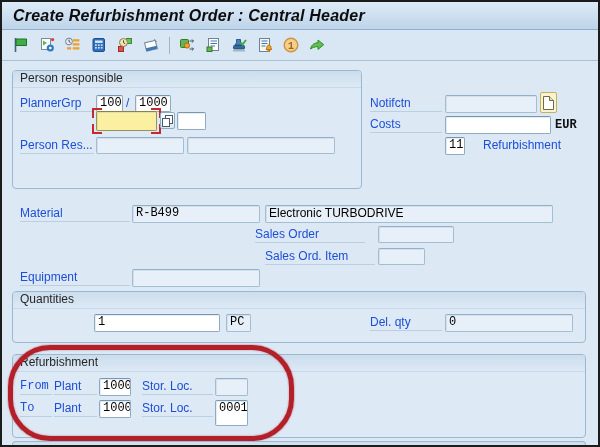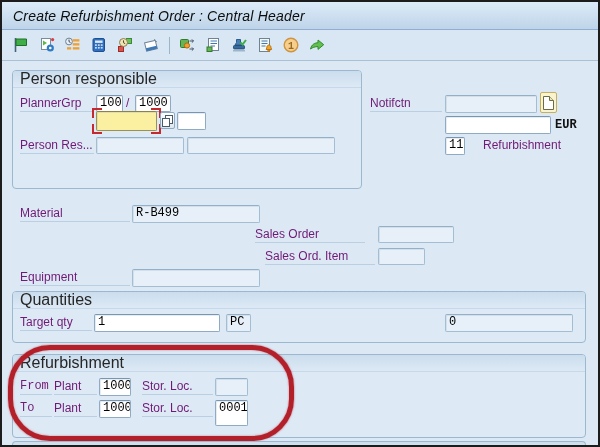--- a/index.html
+++ b/index.html
@@ -1,29 +1,29 @@
 <!DOCTYPE html>
 <html><head>
 <meta charset="utf-8">
 <style>
   html,body{margin:0;padding:0;background:#f2f2f2;}
   .window{position:relative;width:600px;height:447px;box-sizing:border-box;border:2px solid #1c1c1c;
           background:#dce9f5;font-family:"Liberation Sans",sans-serif;overflow:hidden;}
   .titlebar{height:27px;background:linear-gradient(#dceafix,#bfd4e9);background:linear-gradient(#dcebf8,#bfd4e9);
             border-bottom:1px solid #8fafd0;display:flex;align-items:center;padding-left:11px;}
-  .title{font-size:14px;font-weight:normal;font-style:italic;color:#0d0d0d;letter-spacing:.2px;}
+  .title{font-size:16px;font-weight:bold;font-style:italic;color:#0d0d0d;letter-spacing:.2px;}
   .toolbar{height:30px;background:#d9e6f3;border-bottom:1px solid #a9c0d5;display:flex;align-items:center;padding-left:9px;}
   .tbtn{width:20px;height:22px;margin-right:6px;background:none;border:none;padding:1px;display:flex;
         align-items:center;justify-content:center;cursor:pointer;}
   .tsep{width:1px;height:17px;background:#9db4c9;margin:0 7px 0 2px;}
   .stage{position:relative;height:384px;overflow:hidden;}
   .gbox{position:absolute;border:1px solid #9cb8d0;border-radius:4px;background:#dde9f5;box-sizing:border-box;}
   .gbh{height:16px;border-bottom:1px solid #c6d9ea;border-radius:3px 3px 0 0;
-       background:linear-gradient(#cbdded,#dde9f5);font-size:16px;color:#262626;line-height:15px;padding-left:7px;}
-  .lbl{position:absolute;font-size:12px;color:#701a75;height:17px;line-height:16px;white-space:nowrap;
+       background:linear-gradient(#cbdded,#dde9f5);font-size:12px;color:#262626;line-height:15px;padding-left:7px;}
+  .lbl{position:absolute;font-size:12px;color:#1d4ed8;height:17px;line-height:16px;white-space:nowrap;
        overflow:hidden;box-sizing:border-box;}
   .u{border-bottom:1px solid #bad0e2;}
   .monolbl{font-family:"Liberation Mono","DejaVu Sans Mono",monospace;}
   .fld{position:absolute;box-sizing:border-box;height:18px;background:#fff;border:1px solid #8fabc4;
        border-top-color:#7796b3;border-radius:2px;font-family:"Liberation Mono","DejaVu Sans Mono",monospace;
        font-size:12px;line-height:15px;color:#000;padding:0 3px;white-space:nowrap;overflow:hidden;
        box-shadow:inset 1px 1px 0 rgba(120,150,175,.18);}
   .ro{background:#e7f0f8;border-color:#a3bdd3;border-top-color:#93b0c9;}
   .sans{font-family:"Liberation Sans",sans-serif;}
   .focus{background:#fbf0a2;border-color:#9a9254;border-top-color:#8a824a;}
@@ -196,44 +196,46 @@
 
     <span class="lbl u" style="left:368px;top:34px;width:72px">Notifctn</span>
     <div class="fld ro" style="left:443px;top:34px;width:92px;height:18px"></div>
     <button class="page-btn" style="left:538px;top:31px">
       <svg width="11" height="14">
         <path d="M0.5 0.5h6l4 4v9h-10z" fill="#ffffff" stroke="#6b6b45"></path>
         <path d="M6.5 0.5v4h4" fill="#efe6ad" stroke="#6b6b45"></path>
       </svg>
     </button>
 
+    <span class="lbl u" style="left:368px;top:55px;width:72px">Costs</span>
     <div class="fld" style="left:443px;top:55px;width:106px;height:18px"></div>
     <span class="mono-txt" style="left:553px;top:57px">EUR</span>
 
     <div class="fld" style="left:443px;top:76px;width:20px;height:18px">111</div>
     <span class="lbl" style="left:481px;top:76px;width:120px">Refurbishment</span>
 
     <span class="lbl u" style="left:18px;top:144px;width:110px">Material</span>
     <div class="fld ro" style="left:130px;top:144px;width:128px;height:18px">R-B499</div>
+    <div class="fld ro sans" style="left:263px;top:144px;width:288px;height:18px">Electronic TURBODRIVE</div>
 
     <span class="lbl u" style="left:253px;top:165px;width:110px">Sales Order</span>
     <div class="fld ro" style="left:376px;top:165px;width:76px;height:17px"></div>
 
     <span class="lbl u" style="left:263px;top:187px;width:110px">Sales Ord. Item</span>
     <div class="fld ro" style="left:376px;top:187px;width:47px;height:17px"></div>
 
     <span class="lbl u" style="left:18px;top:208px;width:110px">Equipment</span>
     <div class="fld ro" style="left:130px;top:208px;width:128px;height:18px"></div>
 
     <div class="gbox" style="left:10px;top:230px;width:574px;height:52px">
       <div class="gbh">Quantities</div>
     </div>
-    <span class="lbl u" style="left:18px;top:253px;width:72px">Target qty</span>
     <div class="fld" style="left:92px;top:253px;width:126px;height:18px">1</div>
     <div class="fld ro" style="left:224px;top:253px;width:25px;height:18px">PC</div>
+    <span class="lbl u" style="left:368px;top:253px;width:72px">Del. qty</span>
     <div class="fld ro" style="left:443px;top:253px;width:128px;height:18px">0</div>
 
     <div class="gbox" style="left:10px;top:293px;width:574px;height:84px">
       <div class="gbh">Refurbishment</div>
     </div>
     <span class="lbl monolbl u" style="left:18px;top:317px;width:32px">From</span>
     <span class="lbl u" style="left:52px;top:317px;width:43px">Plant</span>
     <div class="fld" style="left:97px;top:317px;width:32px;height:18px">1000</div>
     <span class="lbl u" style="left:140px;top:317px;width:71px">Stor. Loc.</span>
     <div class="fld ro" style="left:213px;top:317px;width:33px;height:18px"></div>

